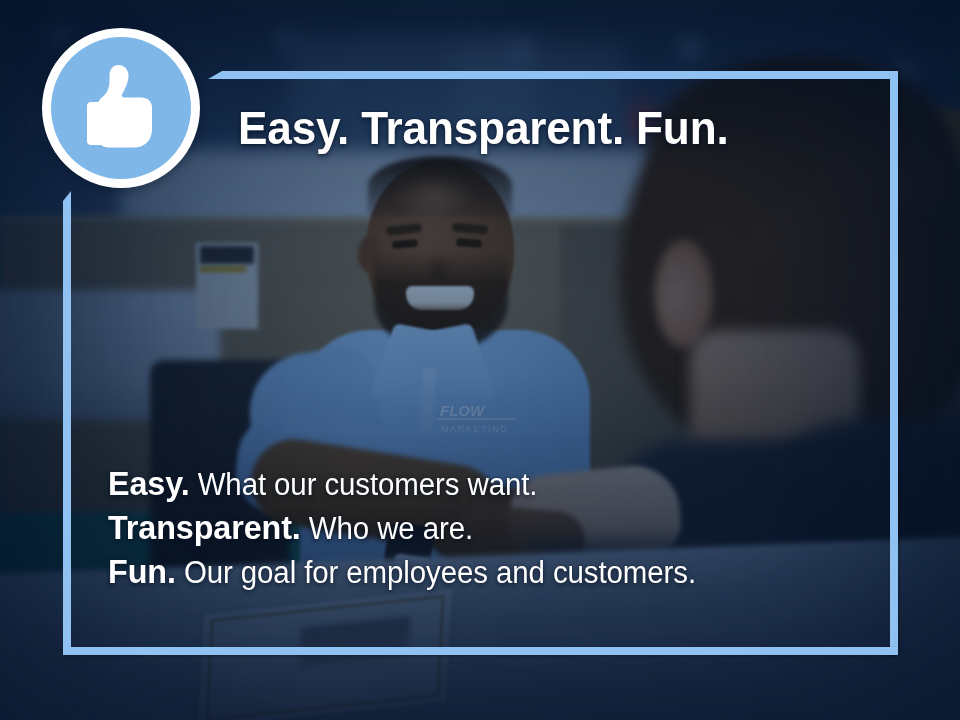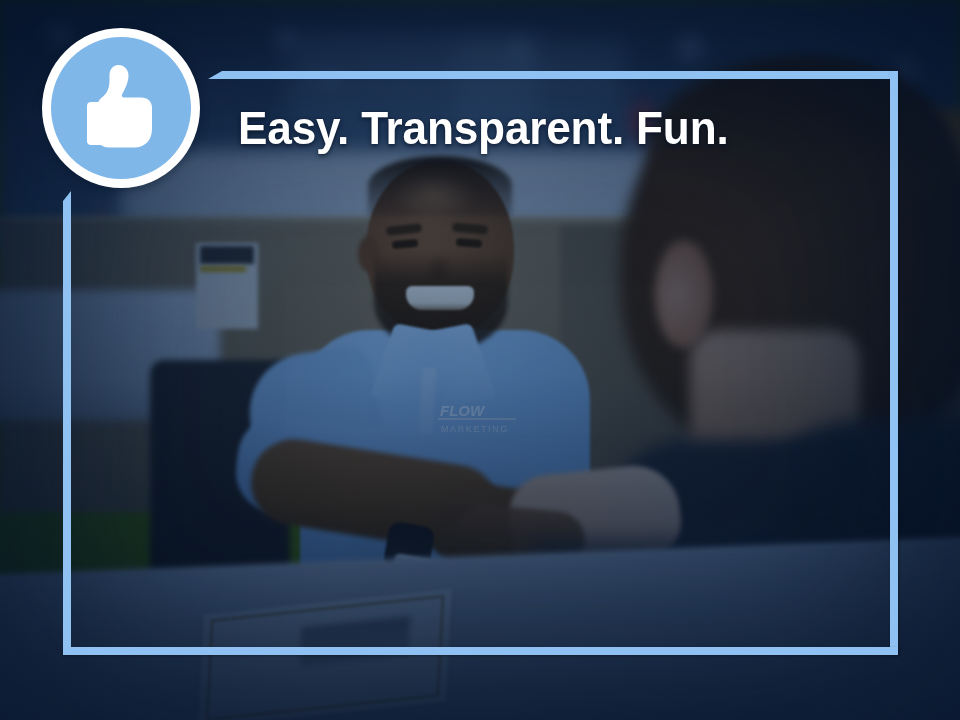--- a/index.html
+++ b/index.html
@@ -10,21 +10,21 @@
   }
   body {
     font-family: "Liberation Sans", sans-serif;
   }
 
   #banner {
     position: relative;
     width: 960px;
     height: 720px;
     overflow: hidden;
-    background: #4d7c0f;
+    background: #0f766e;
     user-select: none;
   }
 
   
   .scene {
     position: absolute;
     inset: 0;
     overflow: hidden;
   }
 
@@ -572,14 +572,28 @@
         C31 81.5 30 83 28 83
         L13 83
         C10.5 83 9 81.5 9 79
         L9 44
         C9 41.5 10.5 40 13 40 Z"></path>
     </svg>
   </div>
 
   <div class="headline">Easy. Transparent. Fun.</div>
 
+  <div class="bodyblock">
+    <div class="bodyline">
+      <span class="lead">Easy.</span>
+      <span class="rest">What our customers want.</span>
+    </div>
+    <div class="bodyline">
+      <span class="lead">Transparent.</span>
+      <span class="rest">Who we are.</span>
+    </div>
+    <div class="bodyline">
+      <span class="lead">Fun.</span>
+      <span class="rest">Our goal for employees and customers.</span>
+    </div>
+  </div>
 
 </div>
 
 </body></html>

